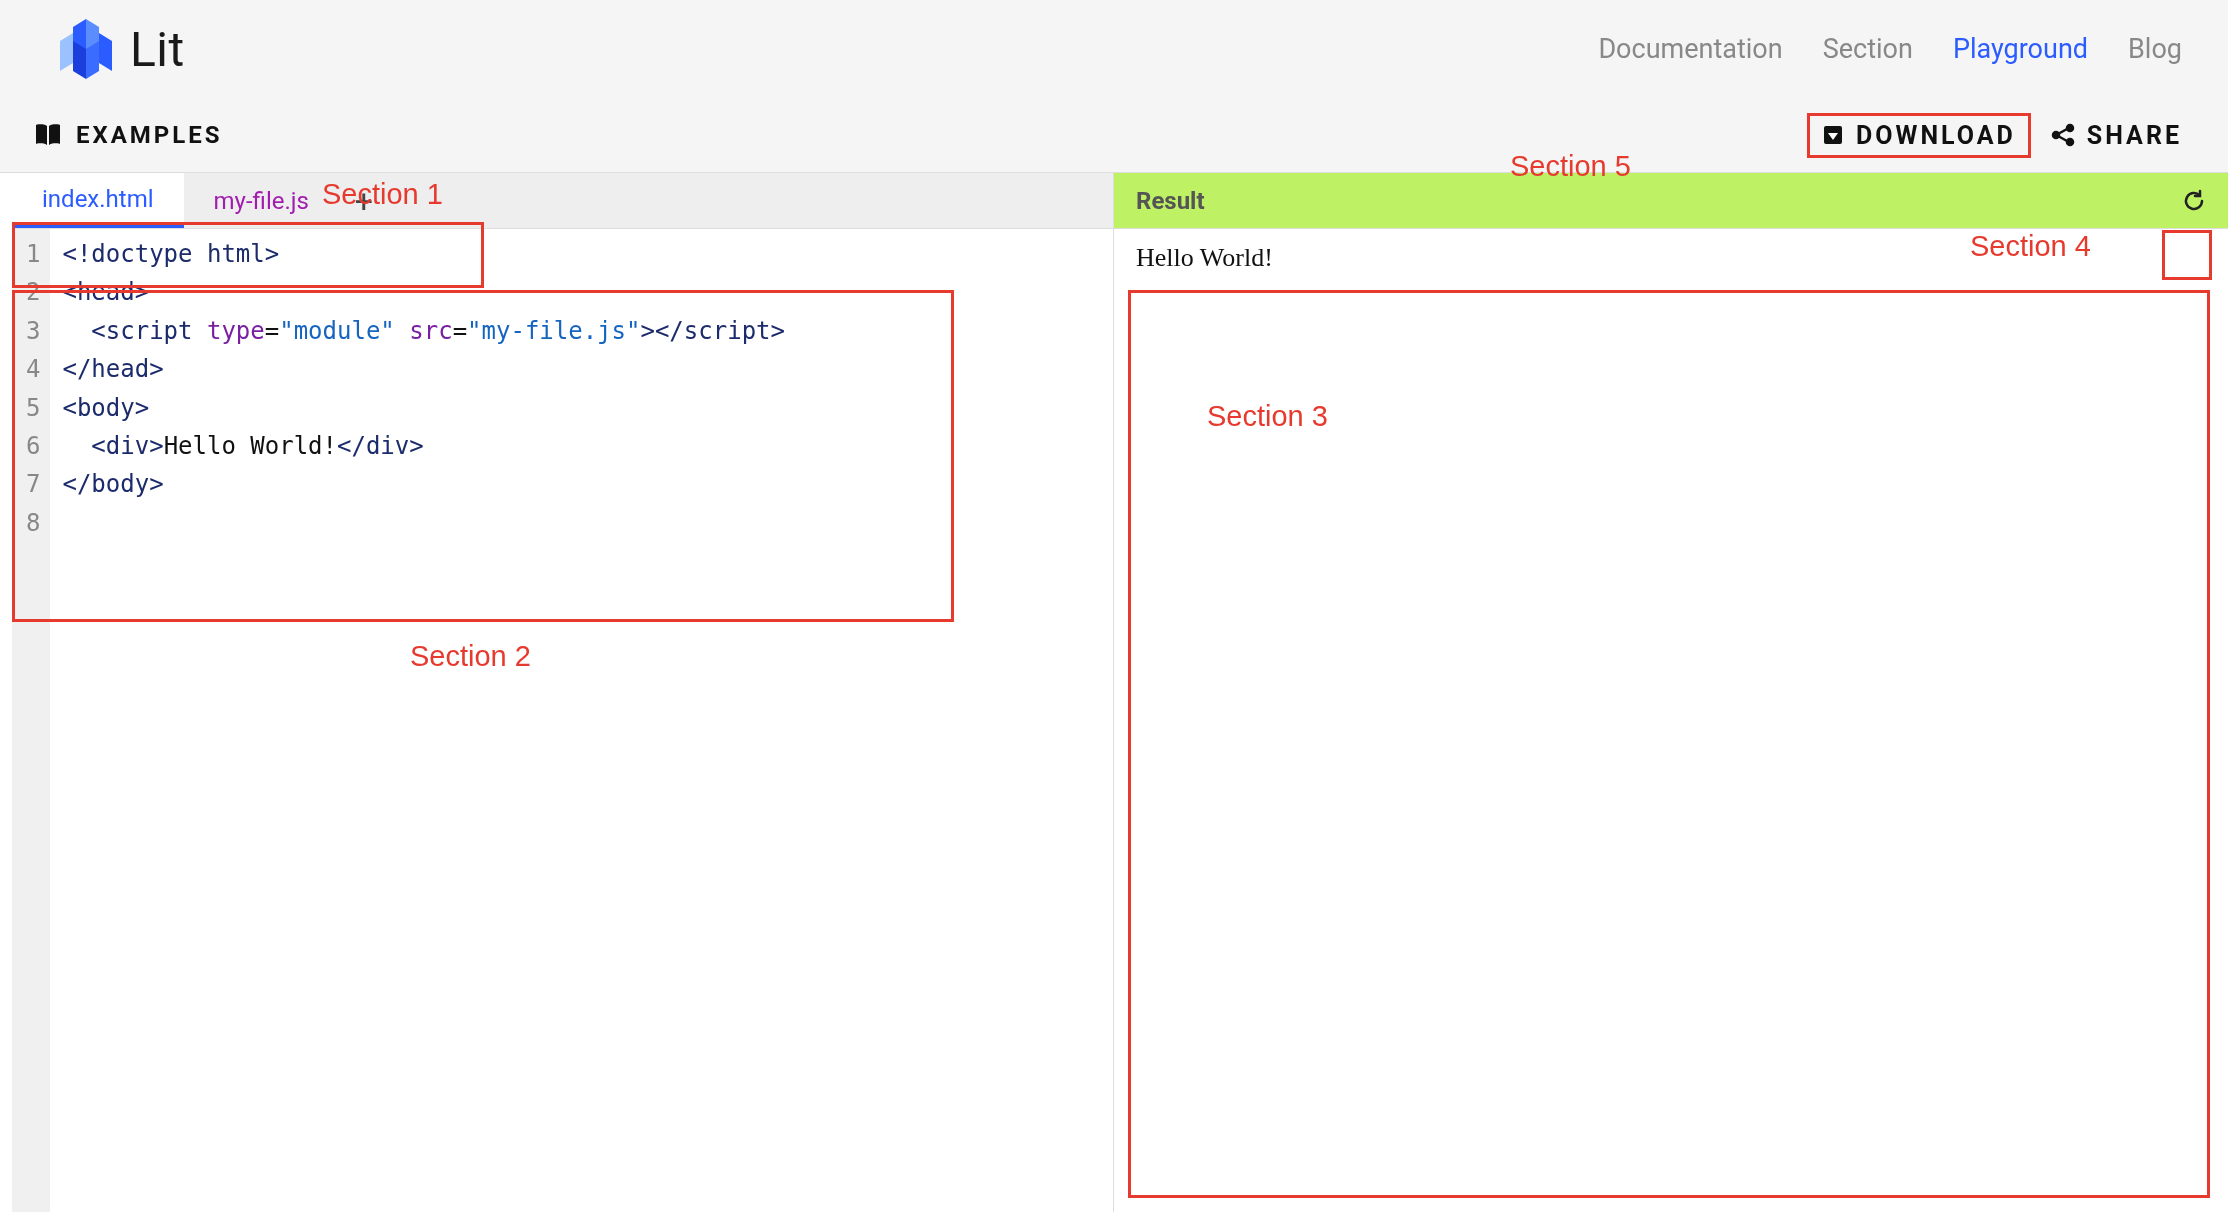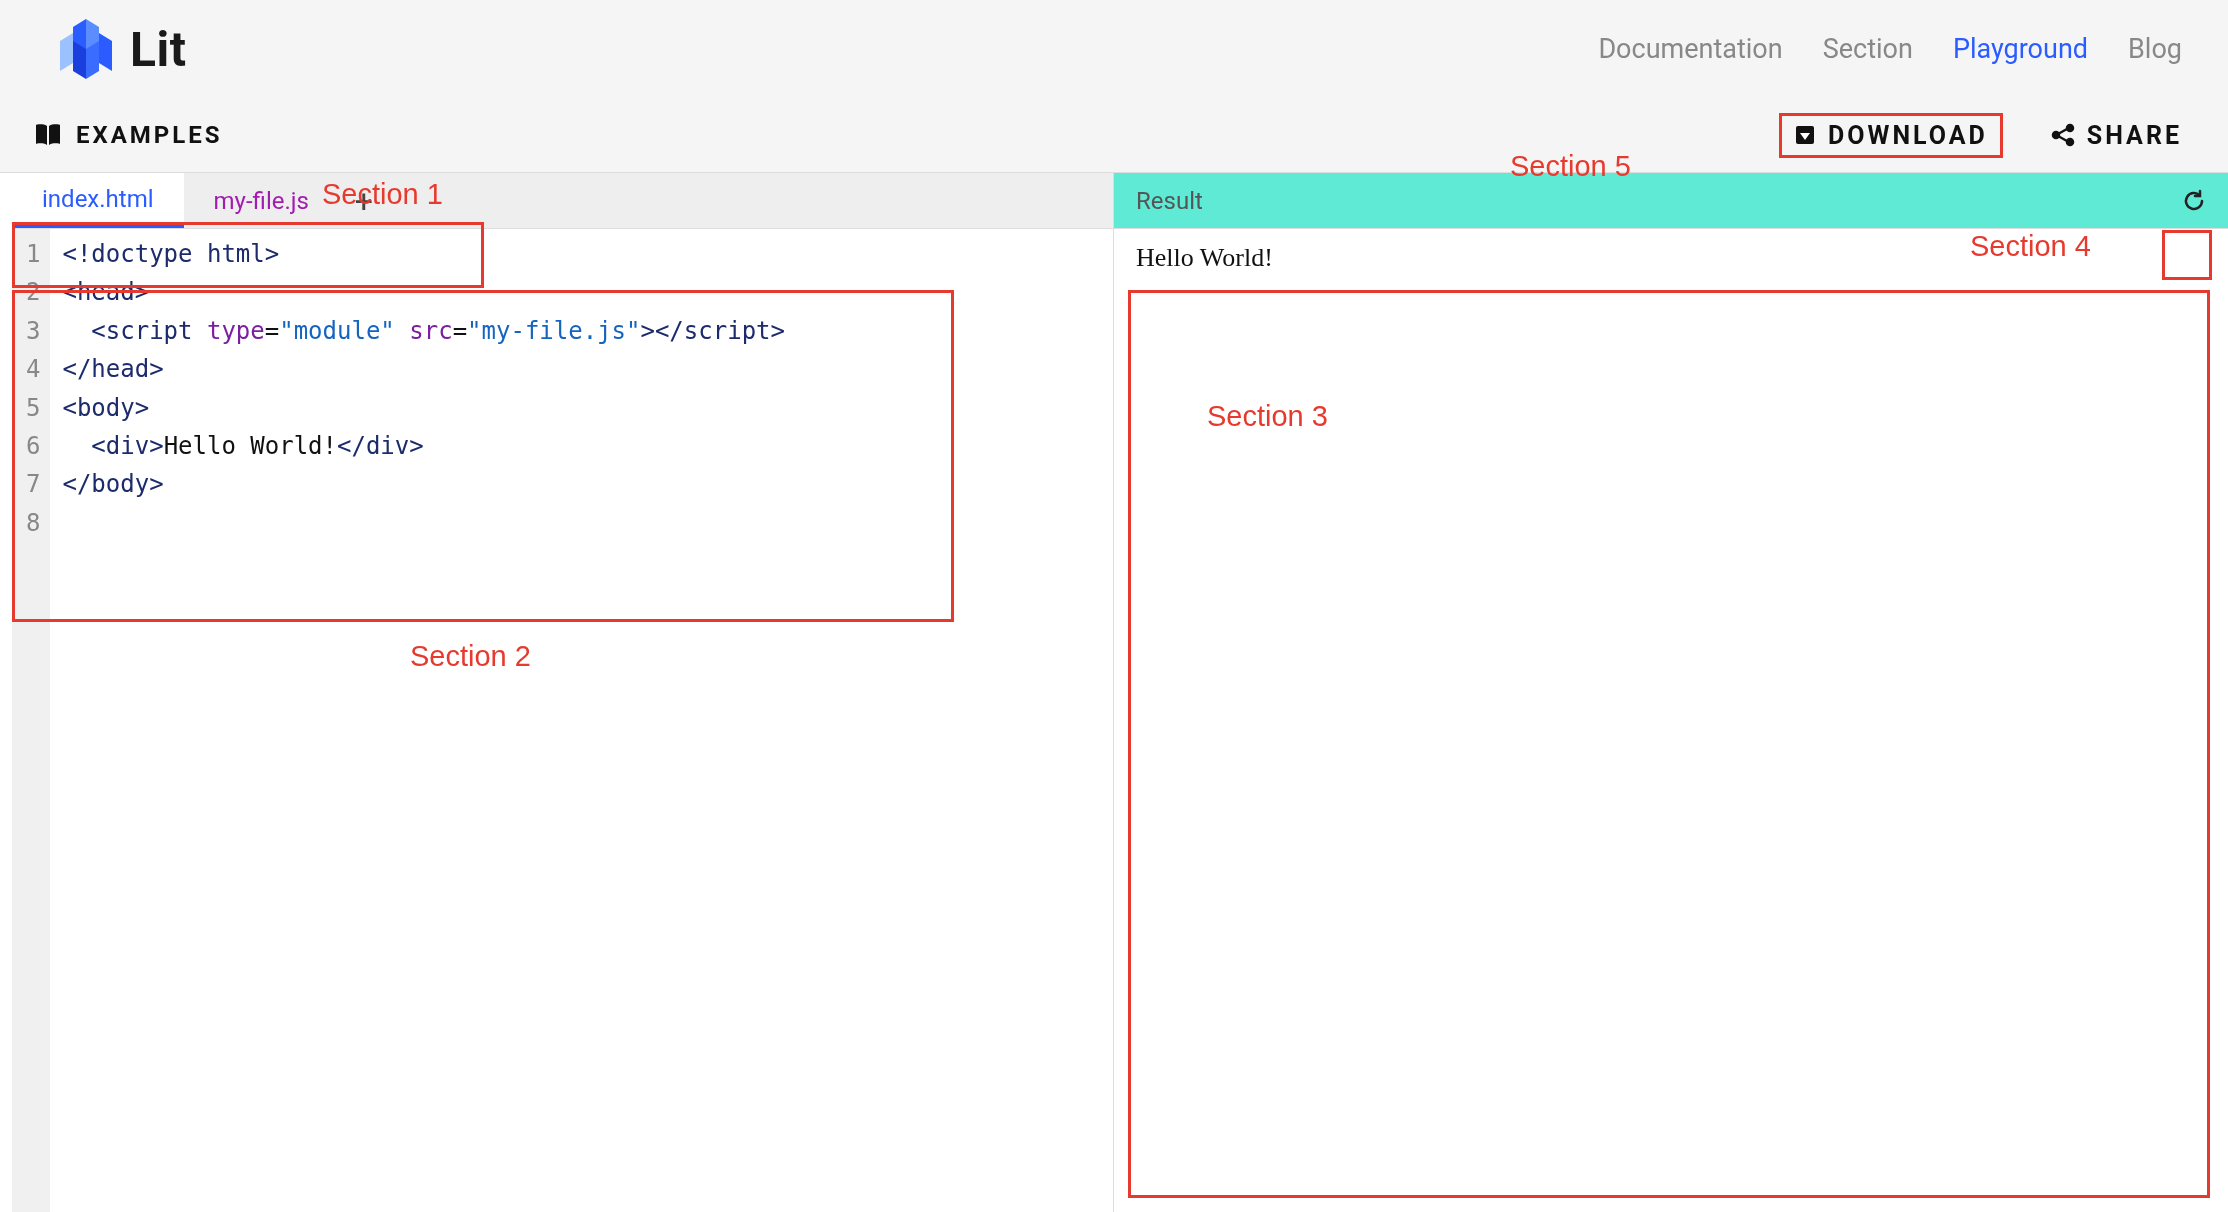--- a/index.html
+++ b/index.html
@@ -18,21 +18,21 @@
     height: 98px;
     padding: 0 46px 0 60px;
   }
   .brand {
     display: flex;
     align-items: center;
     gap: 18px;
   }
   .brand-name {
     font-size: 48px;
-    font-weight: 700;
+    font-weight: 400;
     letter-spacing: 0.5px;
     color: #1a1a1a;
   }
   .nav-right {
     margin-left: auto;
     display: flex;
     gap: 40px;
     font-size: 27px;
     color: #888;
     text-align: center;
@@ -52,21 +52,21 @@
     align-items: center;
     gap: 14px;
     font-weight: 700;
     font-size: 24px;
     letter-spacing: 3px;
   }
   .toolbar-right {
     margin-left: auto;
     display: flex;
     align-items: center;
-    gap: 36px;
+    gap: 8px;
   }
   .btn {
     display: flex;
     align-items: center;
     gap: 12px;
     font-weight: 700;
     font-size: 25px;
     letter-spacing: 3px;
     cursor: pointer;
     padding: 8px 12px;
@@ -168,23 +168,24 @@
   .tok-text   { color: #111; }
   .tok-doctype{ color: #1c2b6b; }
 
   
   .result-header {
     display: flex;
     align-items: center;
     height: 56px;
     padding: 0 22px;
     border-bottom: 1px solid #ddd;
-    background: #5eead4;
+    background: #bef264;
     font-size: 24px;
     color: #555;
+    font-weight: bold;
   }
   .reload {
     margin-left: auto;
     cursor: pointer;
     display: flex;
     align-items: center;
   }
   .result-body {
     flex: 1;
     padding: 14px 22px;

